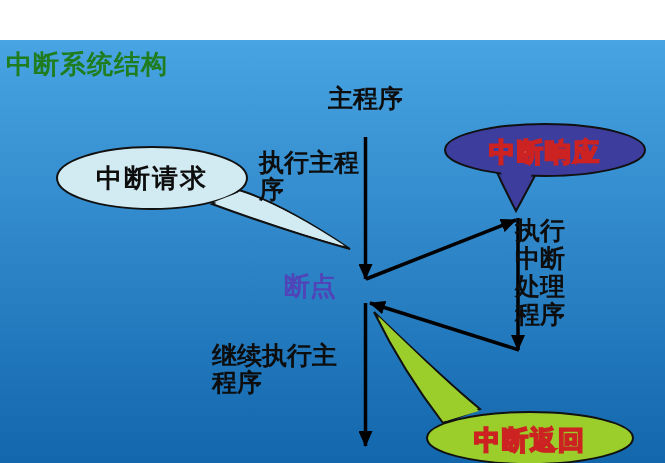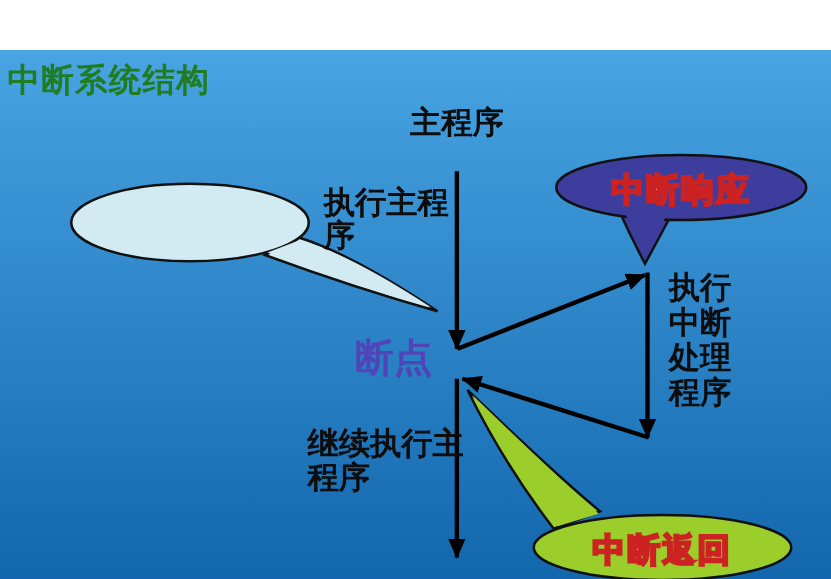--- a/index.html
+++ b/index.html
@@ -25,21 +25,21 @@
     font-size:25px;
     line-height:27px;
     white-space:pre-line;
   }
   #slide-title{
     position:absolute;left:6px;top:7px;
     font-size:26px;font-weight:bold;
     color:var(--title);
     letter-spacing:1px;
   }
-  #breakpoint-label{color:var(--breakpoint);font-size:31px;}
+  #breakpoint-label{color:var(--breakpoint);font-size:26px;}
   .callout-text{
     position:absolute;
     font-size:26px;font-weight:bold;
     text-align:center;
     letter-spacing:2px;
   }
   .callout-text.red{
     color:var(--callout_text_fill);
     -webkit-text-stroke:2px var(--callout_text_stroke);
     text-shadow:0 0 1px var(--callout_text_stroke);
@@ -89,26 +89,27 @@
 
   <div id="slide-title">中断系统结构</div>
 
   <div class="label" style="left:259px;top:109px;width:110px;">执行主程
 序</div>
 
   <div class="label" style="left:328px;top:45px;">主程序</div>
 
   <div class="label" id="breakpoint-label" style="left:284px;top:233px;">断点</div>
 
-  <div class="label" style="left:246px;top:302px;width:140px;">继续执行主
+  <div class="label" style="left:212px;top:302px;width:140px;">继续执行主
 程序</div>
 
-  <div class="label" style="left:535px;top:177px;width:58px;line-height:28px;">执行
+  <div class="label" style="left:515px;top:177px;width:58px;line-height:28px;">执行
 中断
 处理
 程序</div>
 
+  <div class="callout-text black" style="left:57px;top:121px;width:190px;">中断请求</div>
 
   <div class="callout-text red" style="left:427px;top:383px;width:206px;">中断返回</div>
 
   <div class="callout-text red" style="left:445px;top:95px;width:200px;">中断响应</div>
 
 </div>
 
 </body></html>

